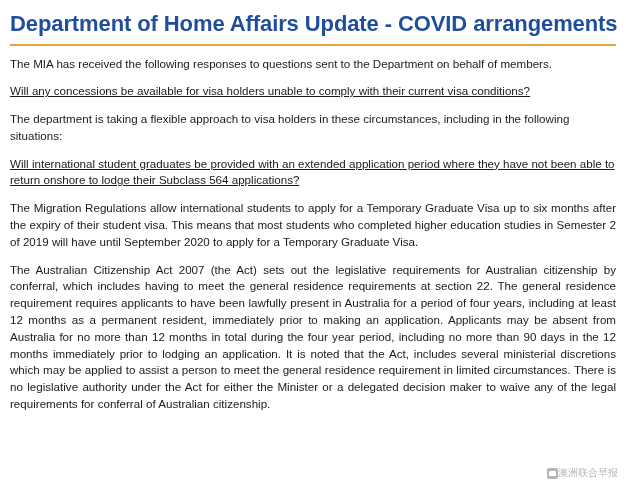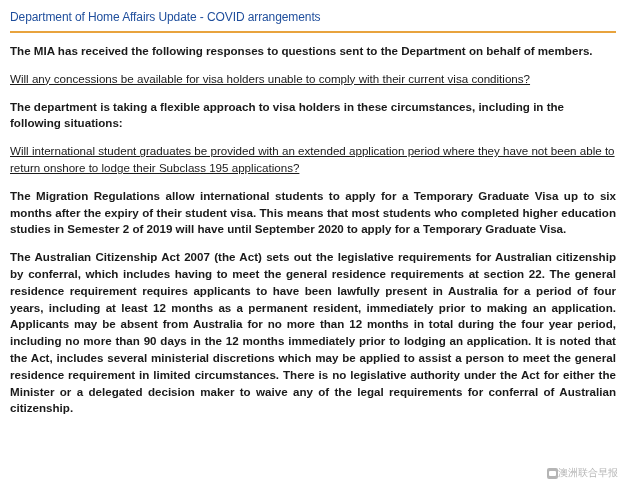--- a/index.html
+++ b/index.html
@@ -15,41 +15,40 @@
     overflow: hidden;
   }
   .page {
     position: relative;
     width: 626px;
     height: 486px;
     box-sizing: border-box;
     padding: 8px 10px 0 10px;
   }
   .doc-title {
-    font-size: 12px;
-    font-weight: normal;
+    font-size: 22px;
+    font-weight: bold;
     color: #1f4e9c;
     letter-spacing: -0.1px;
     line-height: 1.25;
     margin: 2px 0 0 0;
     white-space: nowrap;
   }
   .title-rule {
     border: none;
     border-top: 2px solid #e8a33d;
     margin: 6px 0 10px 0;
     height: 0;
   }
   p.body-text {
     font-size: 11.6px;
     line-height: 1.45;
     margin: 0 0 11px 0;
     color: #1a1a1a;
     text-align: left;
-    font-weight: bold;
   }
   p.question {
     font-size: 11.6px;
     line-height: 1.45;
     margin: 0 0 11px 0;
     color: #1a1a1a;
     text-decoration: underline;
     font-weight: normal;
   }
   ul.bullets {
@@ -104,21 +103,21 @@
   <h1 class="doc-title">Department of Home Affairs Update - COVID arrangements</h1>
   <hr class="title-rule">
 
   <p class="body-text">The MIA has received the following responses to questions sent to the Department on behalf of members.</p>
 
   <p class="question">Will any concessions be available for visa holders unable to comply with their current visa conditions?</p>
 
   <p class="body-text">The department is taking a flexible approach to visa holders in these circumstances, including in the following situations:</p>
 
 
-  <p class="question">Will international student graduates be provided with an extended application period where they have not been able to return onshore to lodge their Subclass 195 applications?</p>
+  <p class="question">Will international student graduates be provided with an extended application period where they have not been able to return onshore to lodge their Subclass 564 applications?</p>
 
   <p class="body-text justified">The Migration Regulations allow international students to apply for a Temporary Graduate Visa up to six months after the expiry of their student visa. This means that most students who completed higher education studies in Semester 2 of 2019 will have until September 2020 to apply for a Temporary Graduate Visa.</p>
 
 
   <p class="body-text justified">The Australian Citizenship Act 2007 (the Act) sets out the legislative requirements for Australian citizenship by conferral, which includes having to meet the general residence requirements at section 22. The general residence requirement requires applicants to have been lawfully present in Australia for a period of four years, including at least 12 months as a permanent resident, immediately prior to making an application. Applicants may be absent from Australia for no more than 12 months in total during the four year period, including no more than 90 days in the 12 months immediately prior to lodging an application. It is noted that the Act, includes several ministerial discretions which may be applied to assist a person to meet the general residence requirement in limited circumstances. There is no legislative authority under the Act for either the Minister or a delegated decision maker to waive any of the legal requirements for conferral of Australian citizenship.</p>
 
   <div class="watermark">
     <span class="wm-icon"></span>
     <span>澳洲联合早报</span>
   </div>

